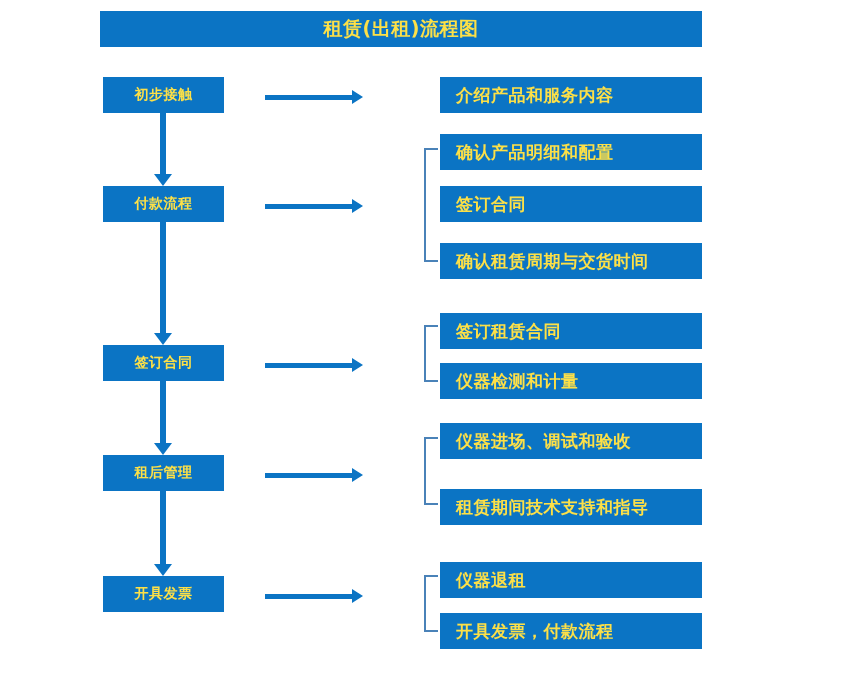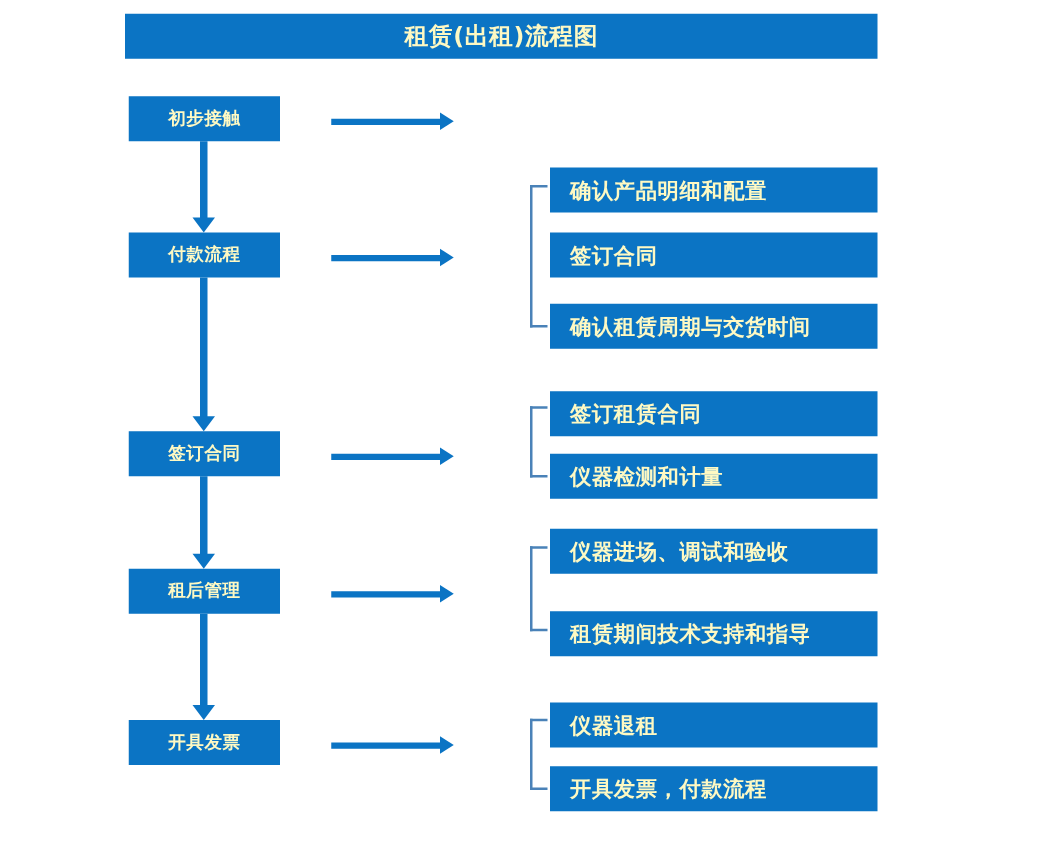--- a/index.html
+++ b/index.html
@@ -16,21 +16,21 @@
   }
   #canvas {
     position: absolute;
     left: 0; top: 0;
     width: 844px;
     height: 688px;
   }
   .box {
     position: absolute;
     background: #0b74c4;
-    color: #fef9c3;
+    color: #fde047;
     font-weight: bold;
     display: flex;
     align-items: center;
     box-sizing: border-box;
     letter-spacing: 0.5px;
     white-space: nowrap;
   }
   .title-bar {
     left: 100px;
     top: 11px;
@@ -119,20 +119,21 @@
   <div class="h-arrow" style="top:204px"></div>
   <div class="h-arrow" style="top:363px"></div>
   <div class="h-arrow" style="top:473px"></div>
   <div class="h-arrow" style="top:594px"></div>
 
   <div class="bracket" style="top:148px; height:114px"></div>
   <div class="bracket" style="top:325px; height:57px"></div>
   <div class="bracket" style="top:437px; height:68px"></div>
   <div class="bracket" style="top:575px; height:57px"></div>
 
+  <div class="box detail-box" style="top:77px">介绍产品和服务内容</div>
   <div class="box detail-box" style="top:134px">确认产品明细和配置</div>
   <div class="box detail-box" style="top:186px">签订合同</div>
   <div class="box detail-box" style="top:243px">确认租赁周期与交货时间</div>
   <div class="box detail-box" style="top:313px">签订租赁合同</div>
   <div class="box detail-box" style="top:363px">仪器检测和计量</div>
   <div class="box detail-box" style="top:423px">仪器进场、调试和验收</div>
   <div class="box detail-box" style="top:489px">租赁期间技术支持和指导</div>
   <div class="box detail-box" style="top:562px">仪器退租</div>
   <div class="box detail-box" style="top:613px">开具发票，付款流程</div>
 

